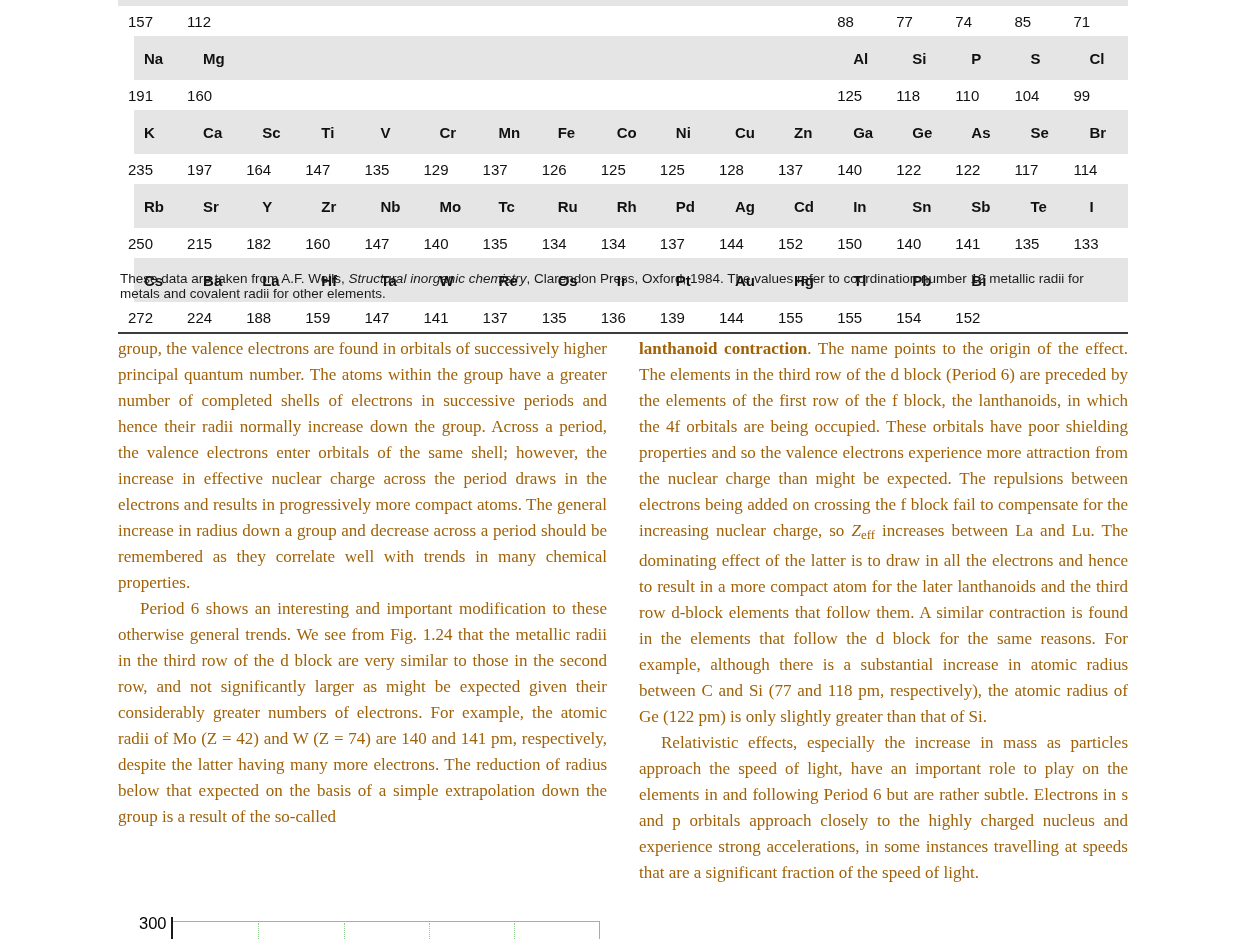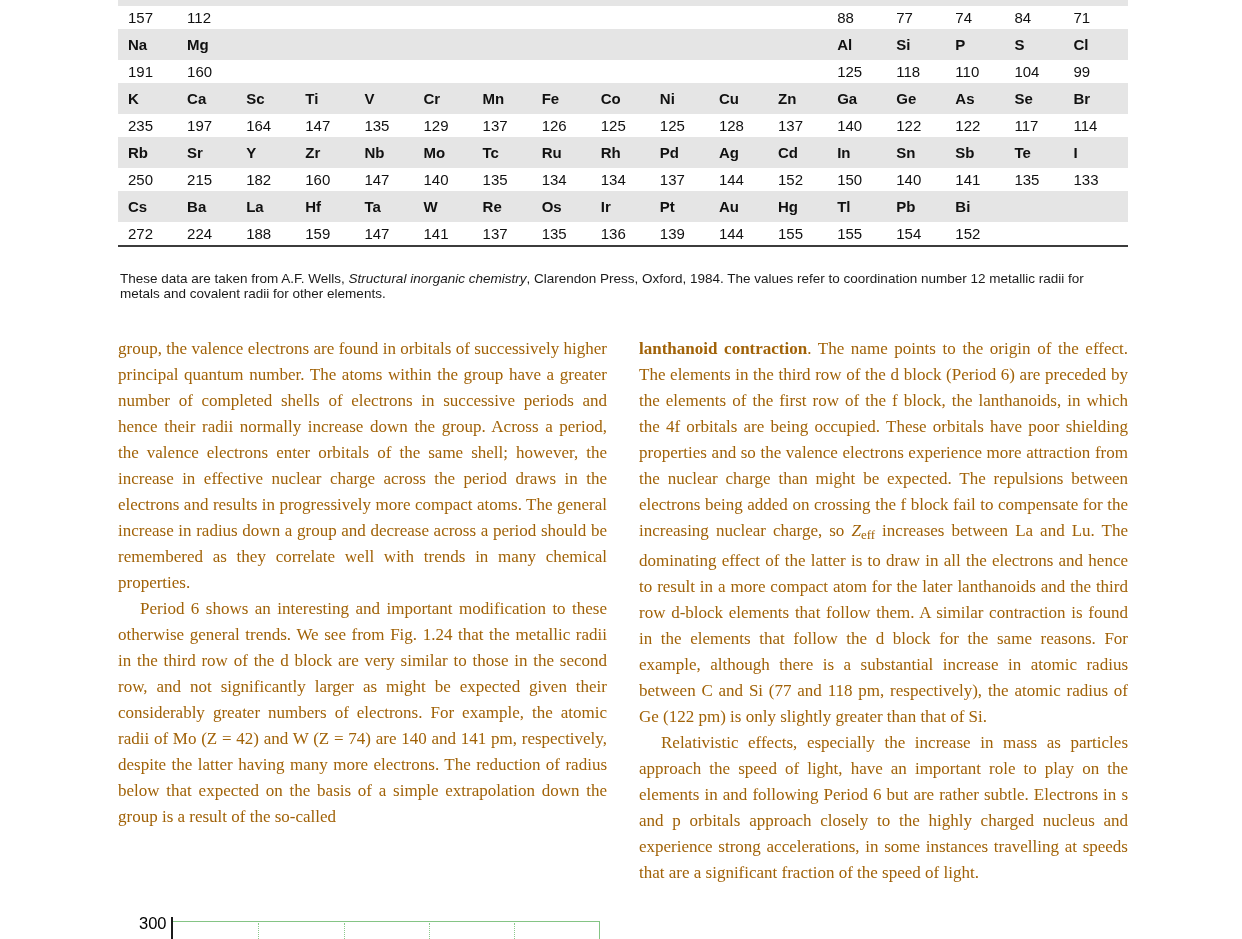--- a/index.html
+++ b/index.html
@@ -9,22 +9,22 @@
     font-family:"Liberation Serif", serif;
   }
   
   .table-wrap{
     position:absolute;left:118px;top:0;width:1010px;
     font-family:"Liberation Sans", sans-serif;
     font-size:15px;color:#111;
     border-bottom:2px solid #3c3c3c;
   }
   .trow{display:grid;grid-template-columns:repeat(17,59.1px);align-items:center;}
-  .trow.values{height:23px;background:#ffffff;}
-  .trow.symbols{height:31px;background:#e5e5e5;font-weight:bold;}
+  .trow.values{height:30px;background:#ffffff;}
+  .trow.symbols{height:44px;background:#e5e5e5;font-weight:bold;margin-left:16px;}
   .trow.sliver{height:6px;background:#e5e5e5;}
   .tcell{padding-left:10px;white-space:nowrap;}
   
   .caption{
     position:absolute;left:120px;top:271px;width:1000px;
     font-family:"Liberation Sans", sans-serif;
     font-size:13.5px;line-height:15px;color:#1a1a1a;
   }
   .caption i{font-style:italic;}
   
@@ -63,21 +63,21 @@
         <span class="tcell"></span>
         <span class="tcell"></span>
         <span class="tcell"></span>
         <span class="tcell"></span>
         <span class="tcell"></span>
         <span class="tcell"></span>
         <span class="tcell"></span>
         <span class="tcell">88</span>
         <span class="tcell">77</span>
         <span class="tcell">74</span>
-        <span class="tcell">84</span>
+        <span class="tcell">85</span>
         <span class="tcell">71</span>
       </div>
       <div class="trow symbols">
         <span class="tcell">Na</span>
         <span class="tcell">Mg</span>
         <span class="tcell"></span>
         <span class="tcell"></span>
         <span class="tcell"></span>
         <span class="tcell"></span>
         <span class="tcell"></span>

